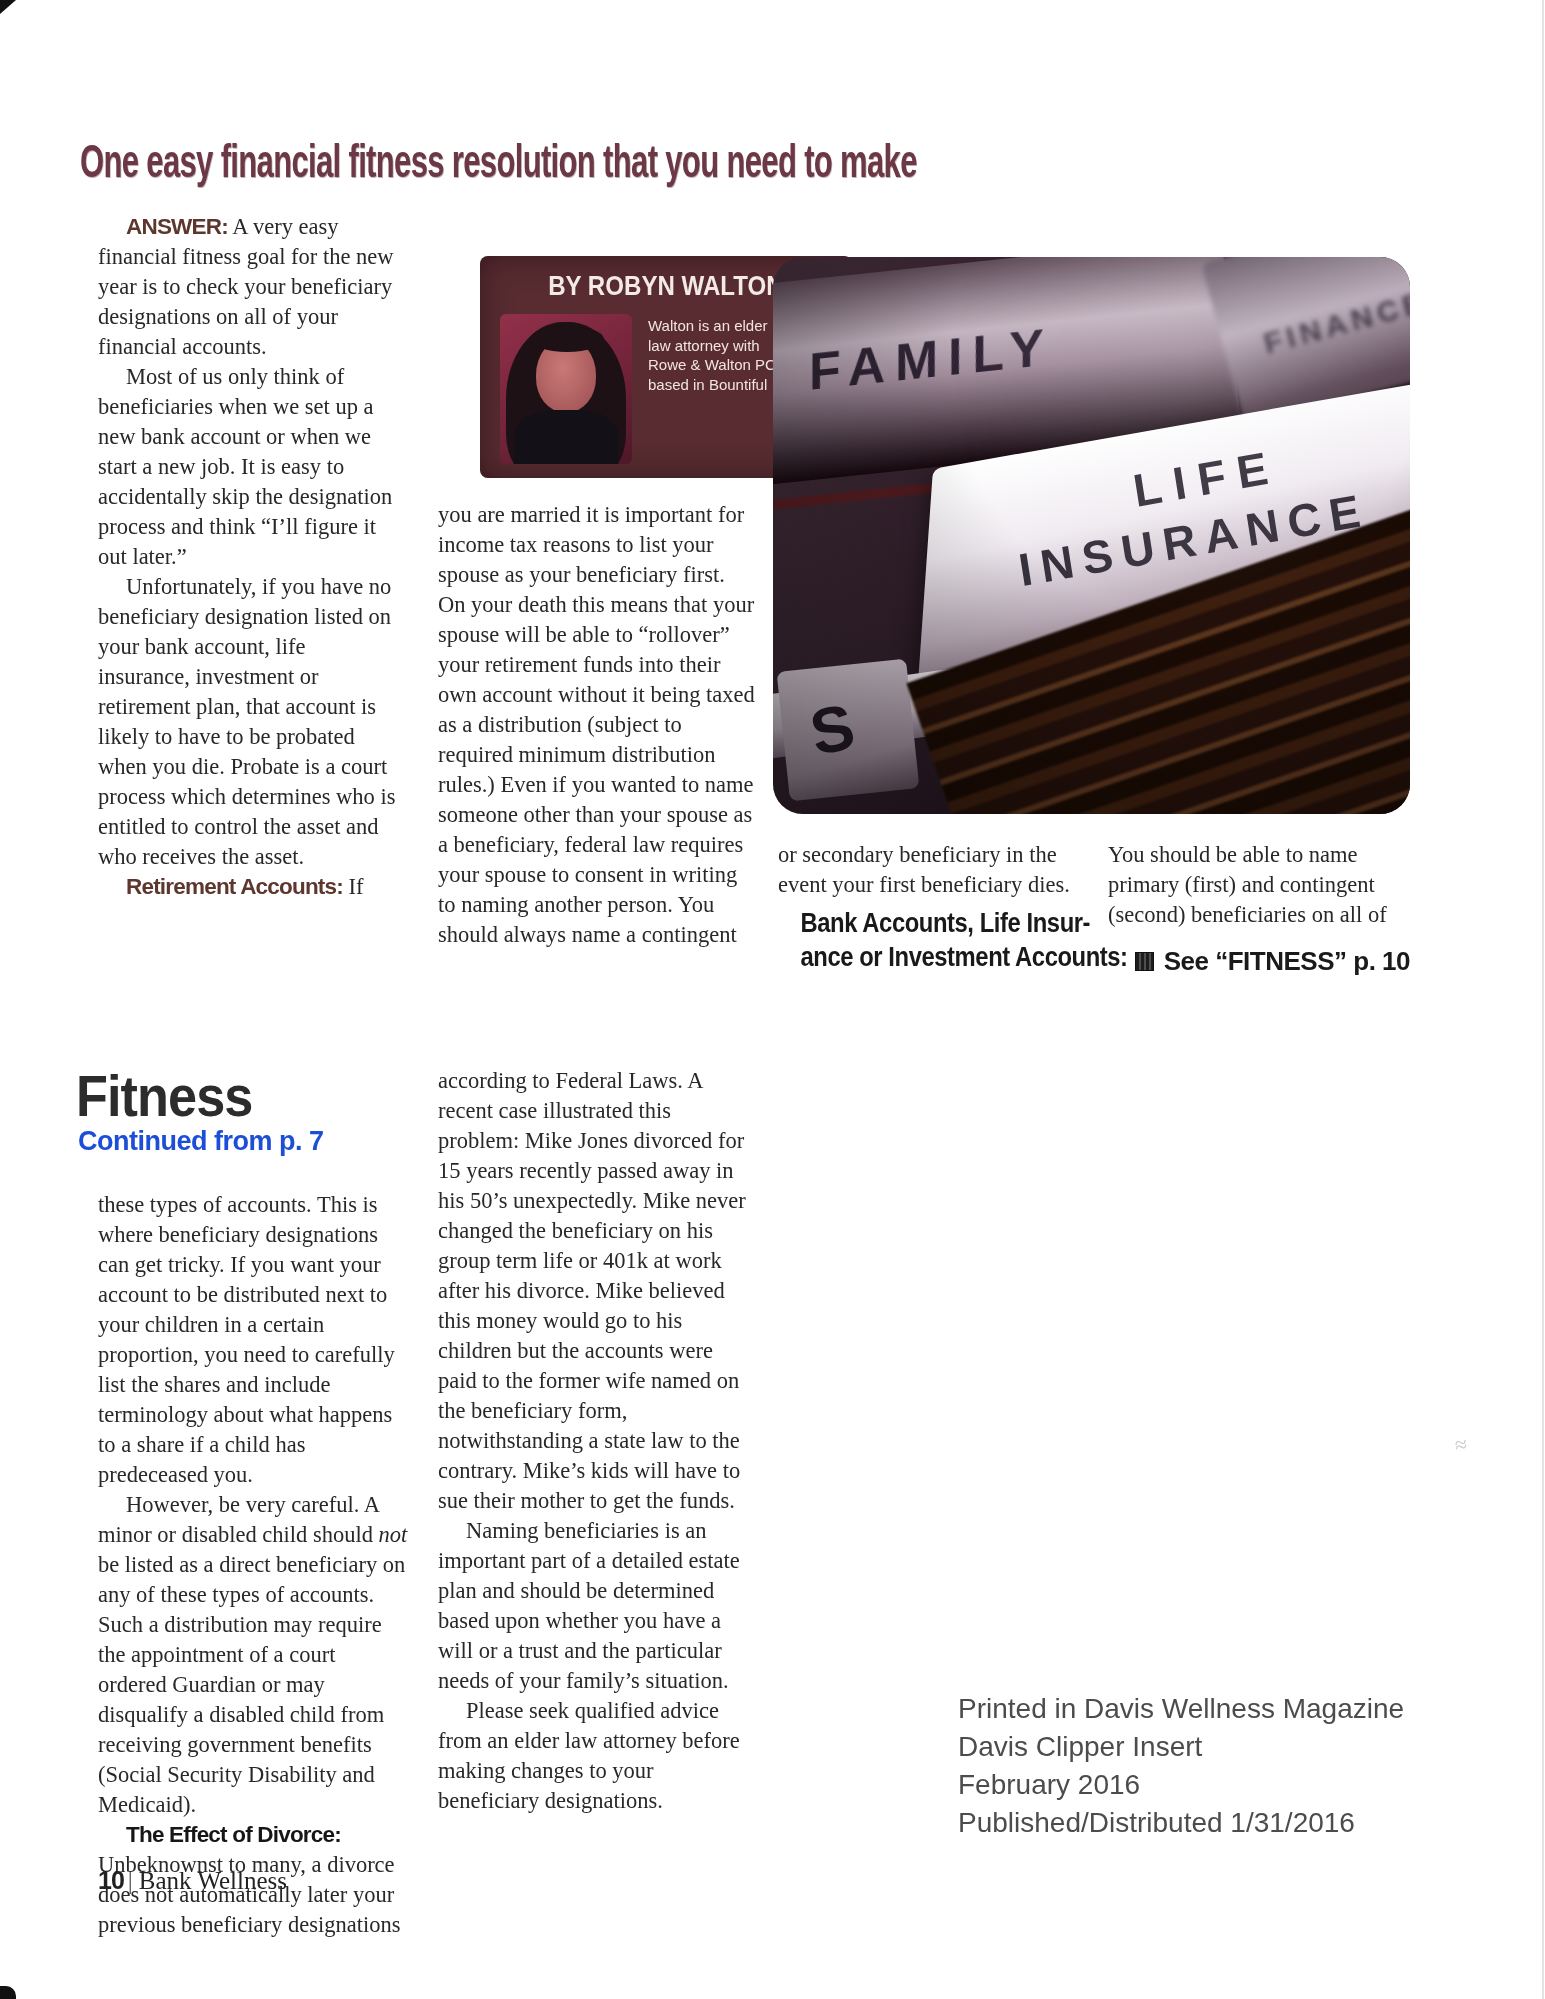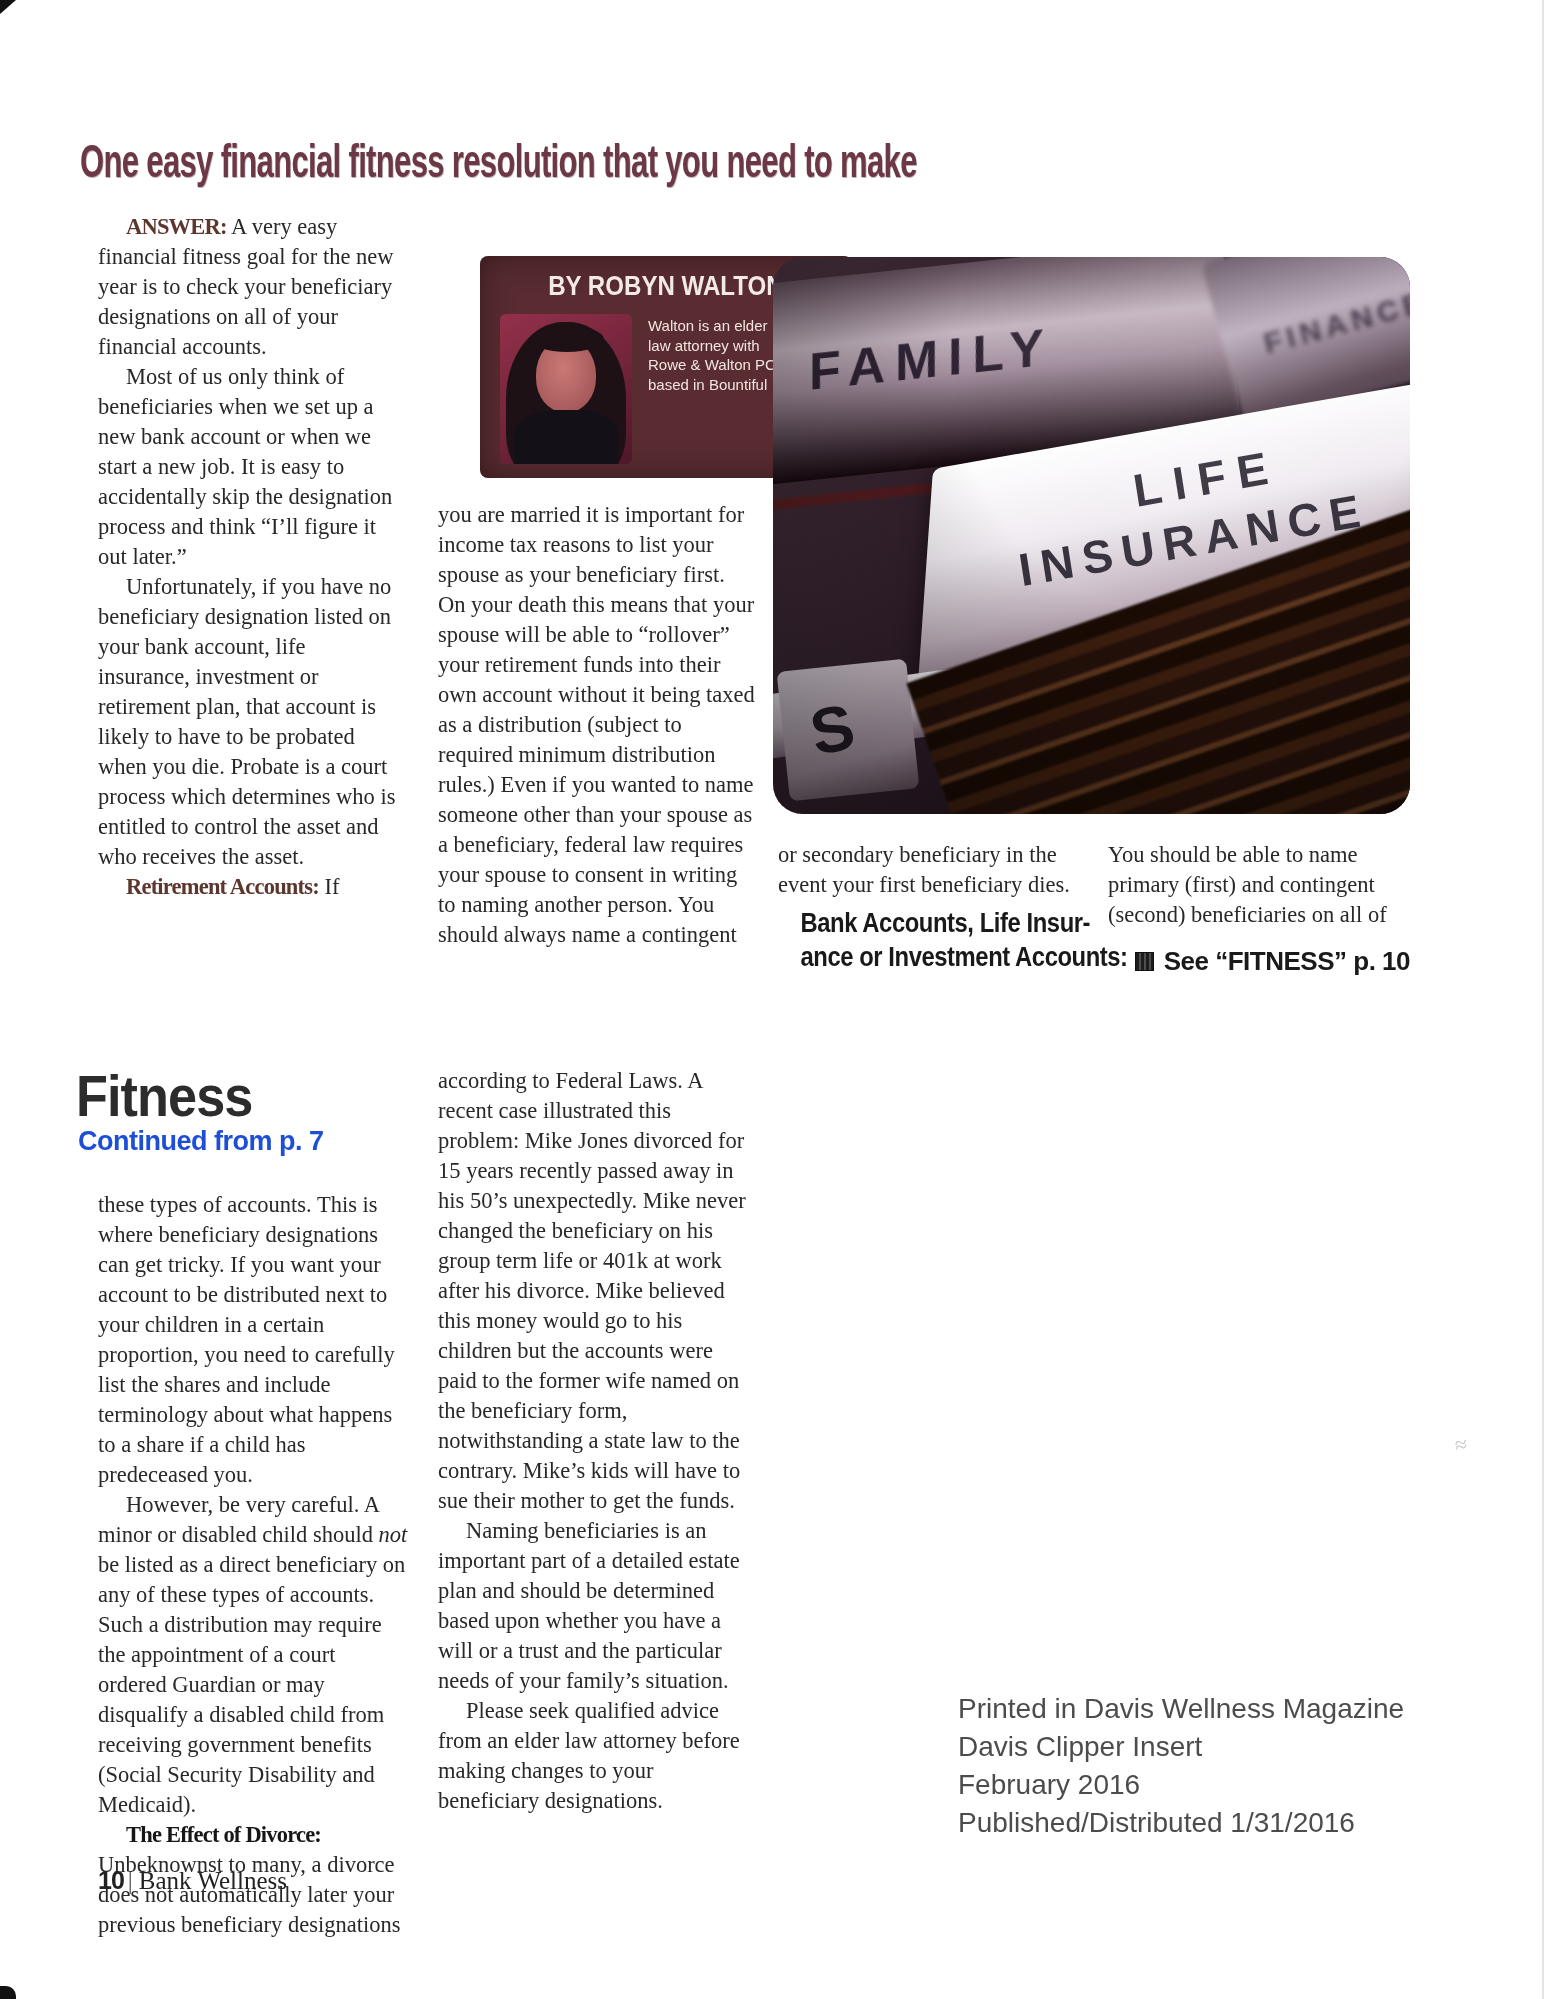--- a/index.html
+++ b/index.html
@@ -3,21 +3,21 @@
 <meta charset="utf-8">
 <style>
   html,body{margin:0;padding:0;background:#9a9a9a;}
   .page{position:relative;width:1545px;height:1999px;background:#ffffff;overflow:hidden;
         font-family:"Liberation Serif","DejaVu Serif",serif;color:#282828;}
 
   
   .col{position:absolute;font-size:22.5px;line-height:30px;text-align:left;}
   .para{margin:0;}
   .indent{text-indent:28px;}
-  .ilabel{font-family:Liberation Serif, serif;font-weight:bold;letter-spacing:-0.8px;text-align:right;}
+  .ilabel{font-family:Liberation Sans, sans-serif;font-weight:bold;letter-spacing:-0.8px;text-align:right;}
   .brown{color:#5d372e;}
   .blackl{color:#161616;}
   .ital{font-style:italic;}
 
   
   .title{position:absolute;left:80px;top:133px;margin:0;font-family:"Liberation Sans","DejaVu Sans",sans-serif;
          font-weight:bold;font-size:47px;color:#6d3845;letter-spacing:-1px;white-space:nowrap;
          text-shadow:1px 1px 0 rgba(60,25,35,.35);}
   .squishT{display:inline-block;transform:scaleX(.66);transform-origin:left center;}
 

